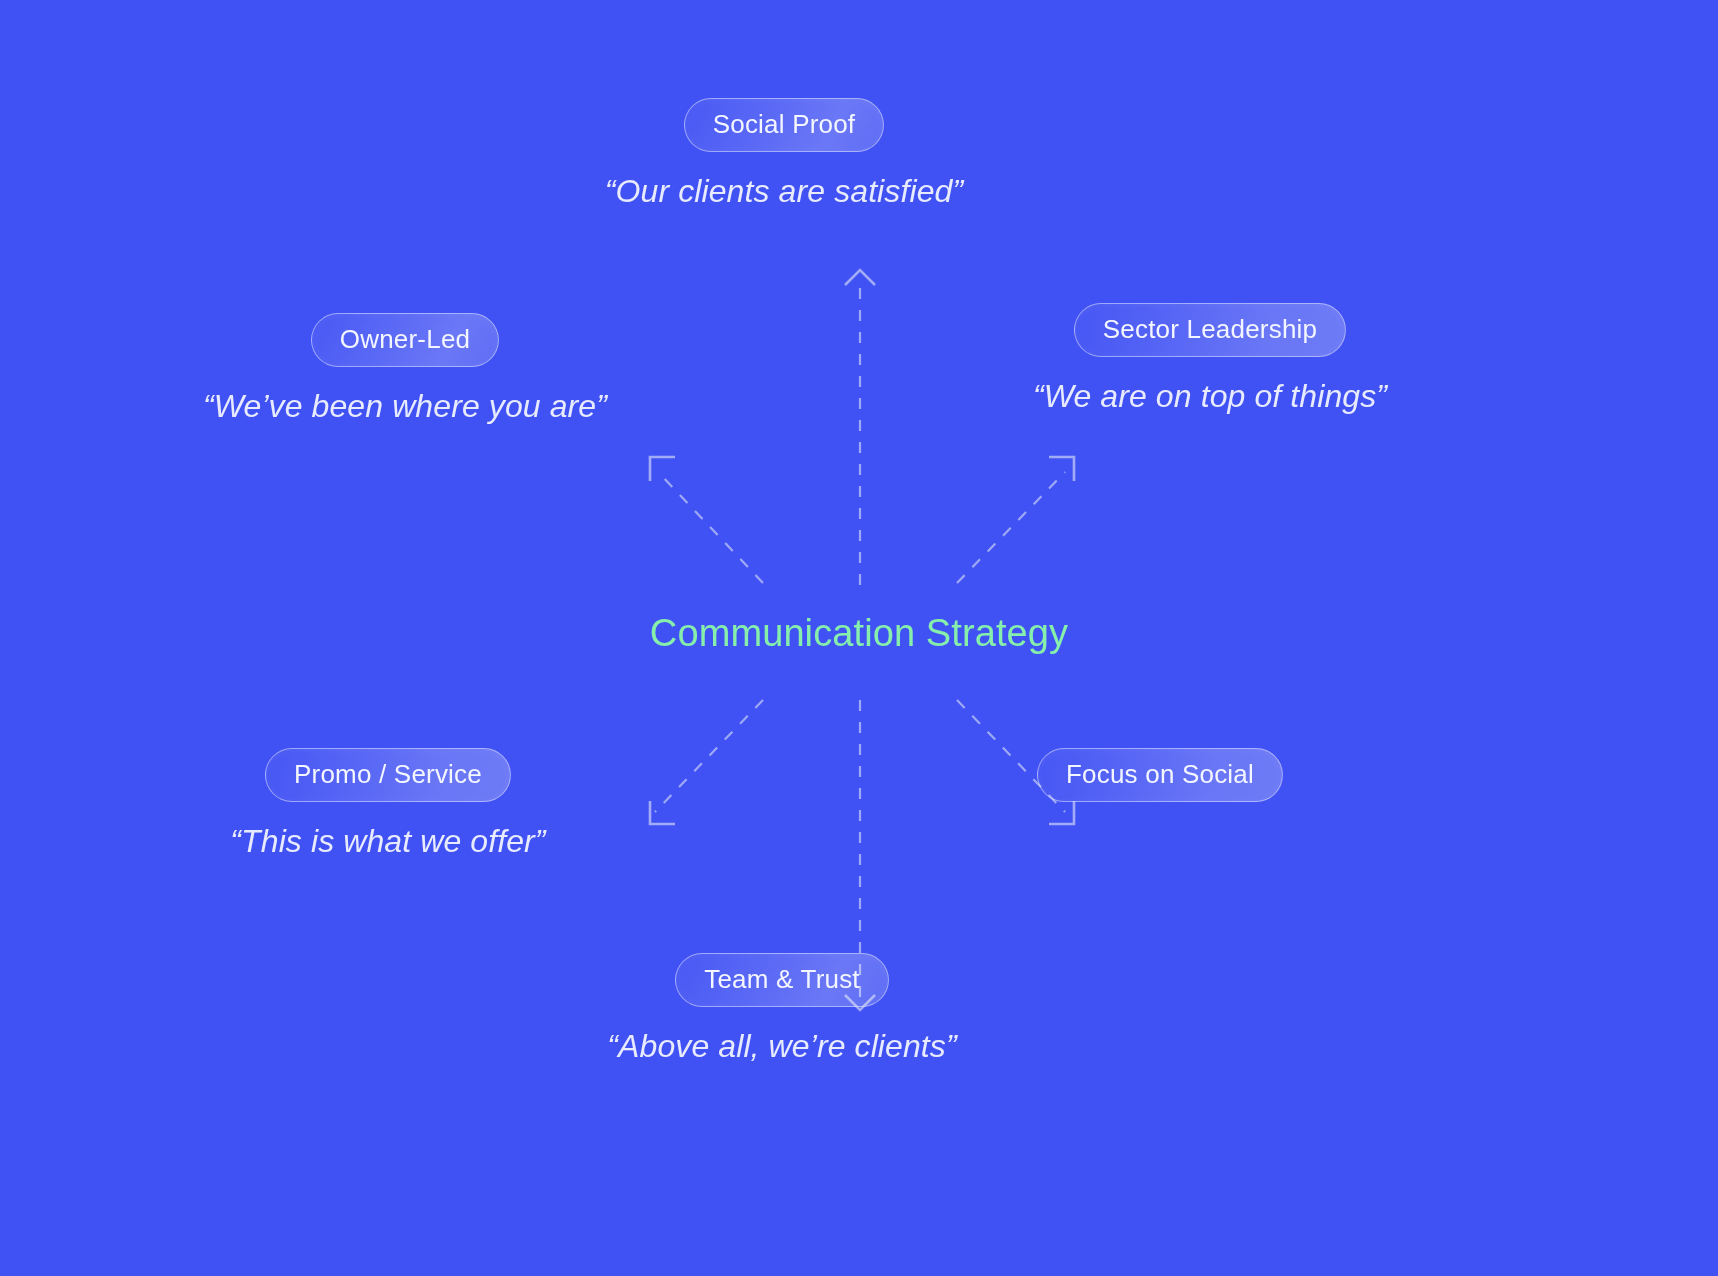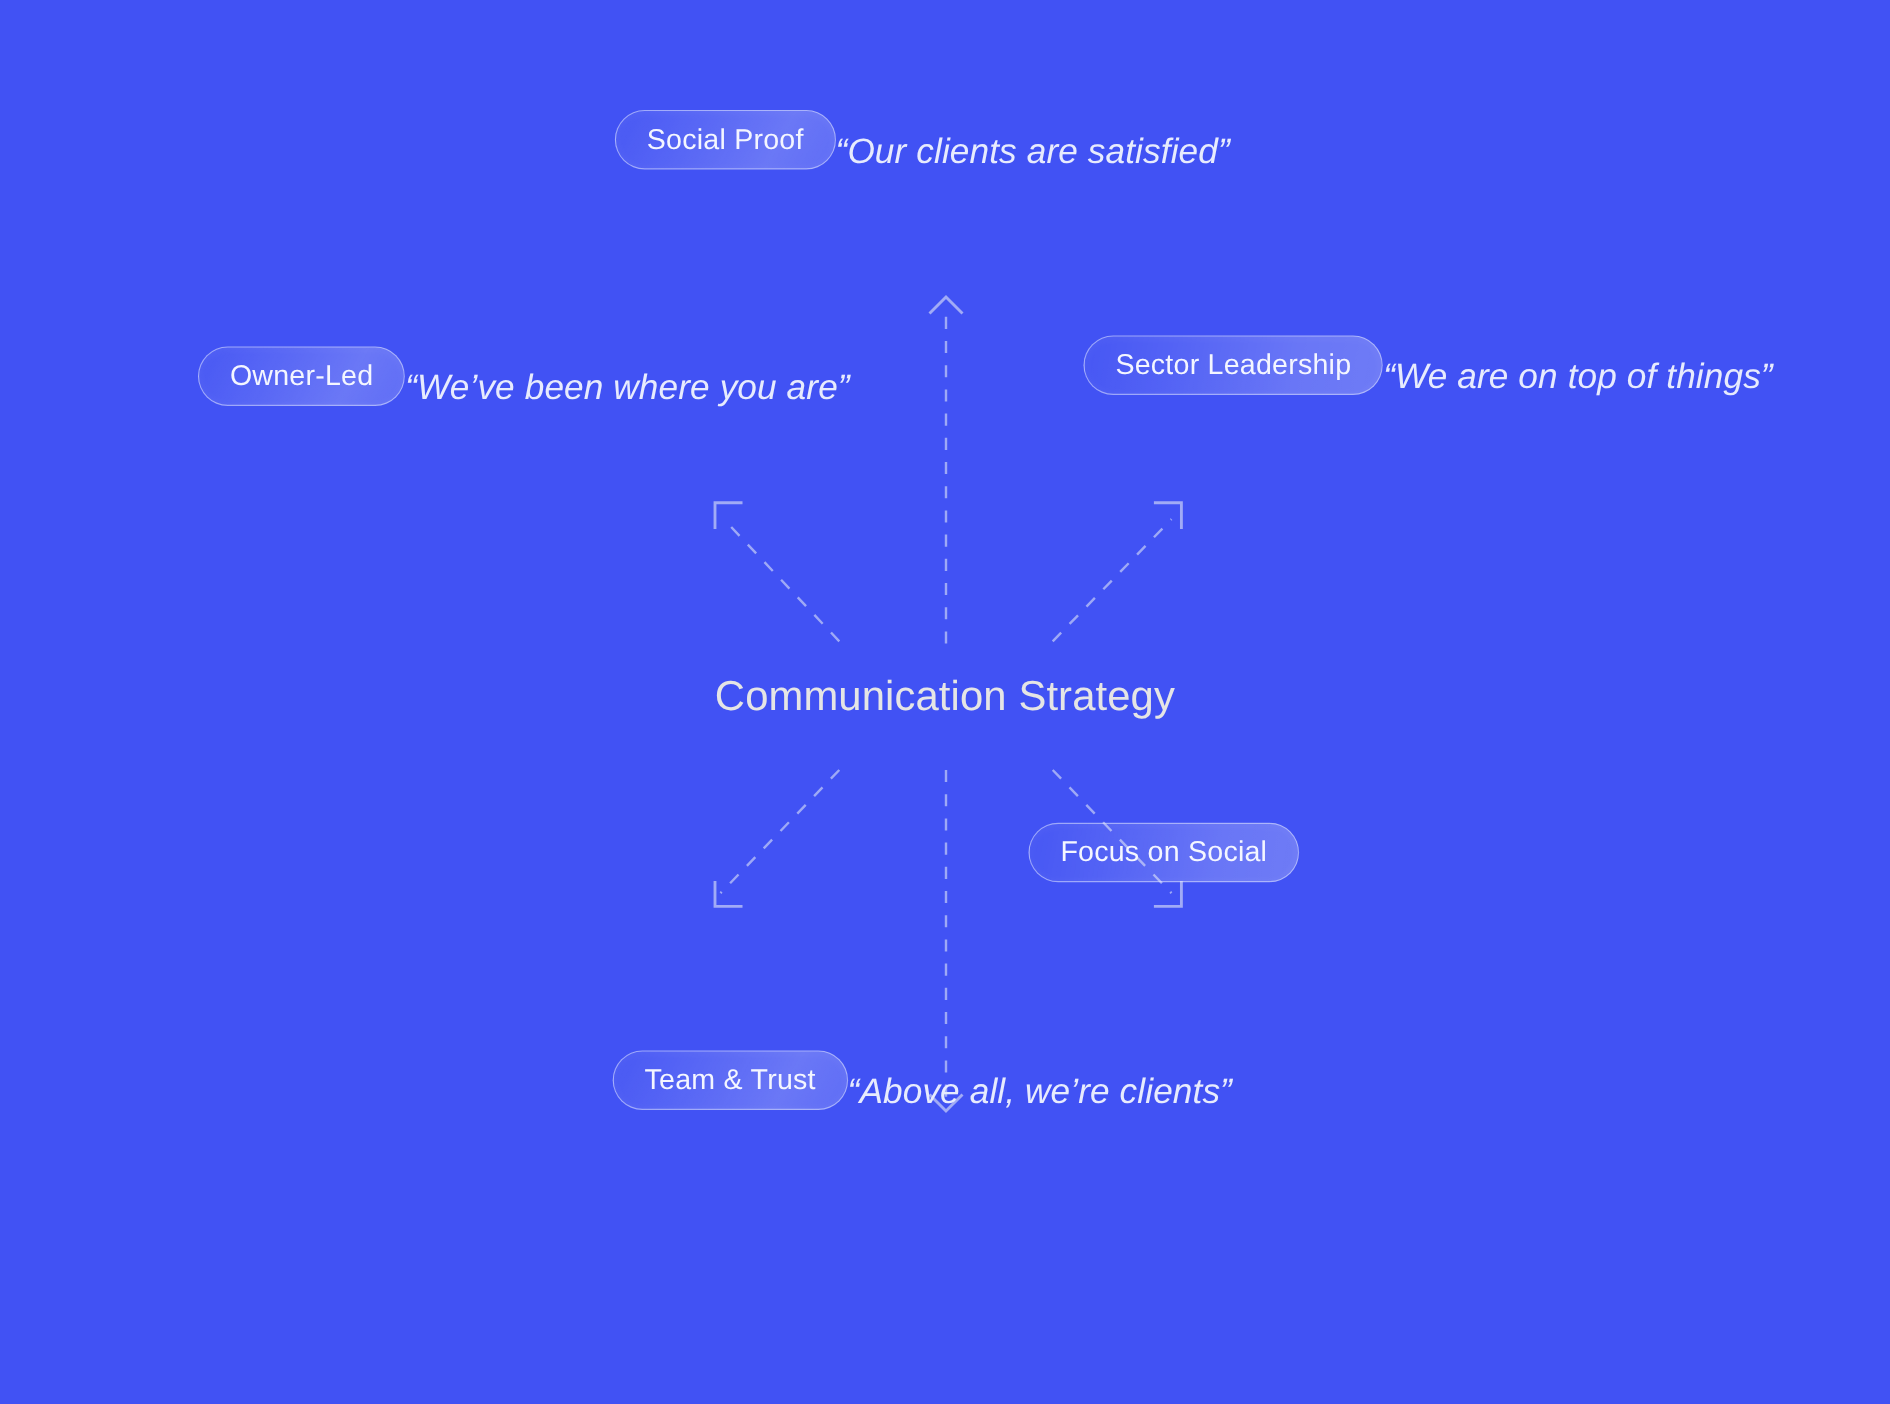--- a/index.html
+++ b/index.html
@@ -36,29 +36,29 @@
   
   #center-title {
     position: absolute;
     left: 0;
     top: 612px;
     width: 1718px;
     text-align: center;
     font-size: 38px;
     font-weight: 400;
     letter-spacing: 0.1px;
-    color: #e5e5e5;
+    color: #86efac;
     white-space: nowrap;
   }
 
   
   .node {
     position: absolute;
     display: flex;
-    flex-direction: row;
+    flex-direction: column;
     align-items: center;
     white-space: nowrap;
     justify-content: space-between;
   }
 
   .pill {
     display: inline-block;
     padding: 12px 28px 14px 28px;
     border-radius: 999px;
     border: 1px solid rgba(225, 231, 255, 0.55);
@@ -147,20 +147,24 @@
   <div class="node" id="node-owner-led">
     <span class="pill">Owner-Led</span>
     <span class="quote">“We’ve been where you are”</span>
   </div>
 
   <div class="node" id="node-sector-leadership">
     <span class="pill pill--lightleft">Sector Leadership</span>
     <span class="quote">“We are on top of things”</span>
   </div>
 
+  <div class="node" id="node-promo-service">
+    <span class="pill pill--lightleft">Promo / Service</span>
+    <span class="quote">“This is what we offer”</span>
+  </div>
 
   <div class="node" id="node-focus-guests">
     <span class="pill pill--lightleft">Focus on Social</span>
   </div>
 
   <div class="node" id="node-team-trust">
     <span class="pill">Team &amp; Trust</span>
     <span class="quote">“Above all, we’re clients”</span>
   </div>
 

